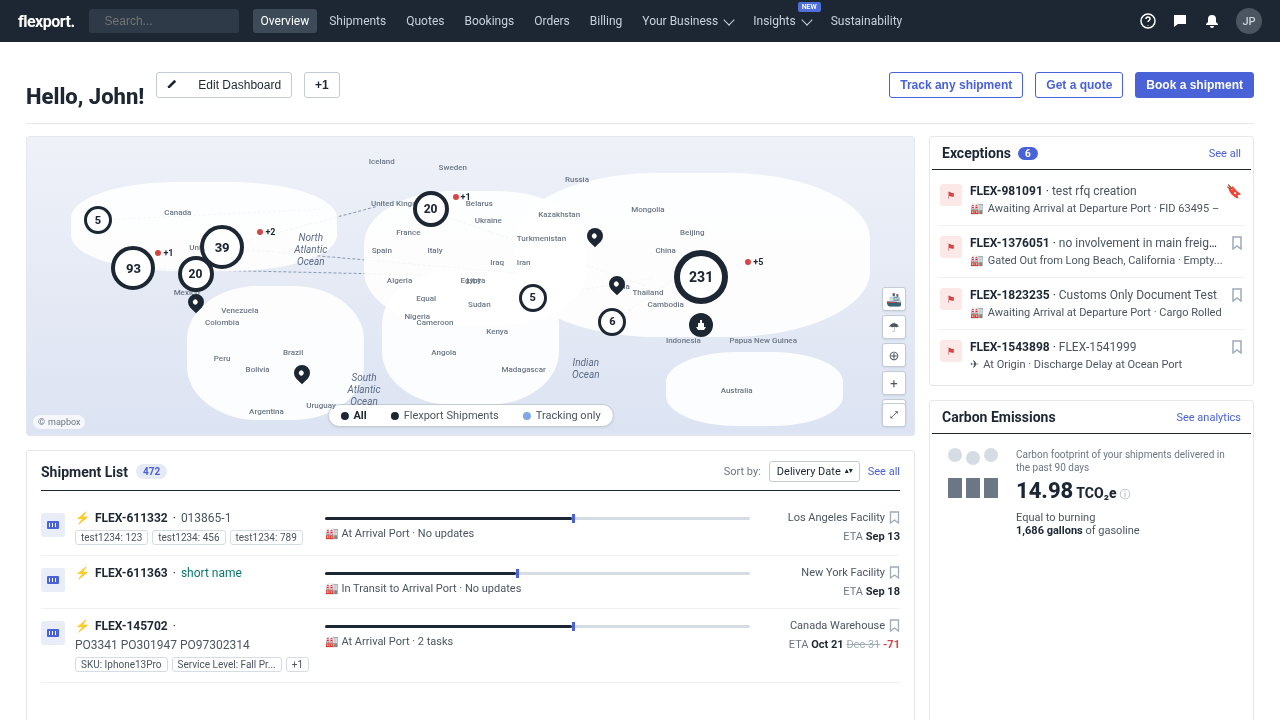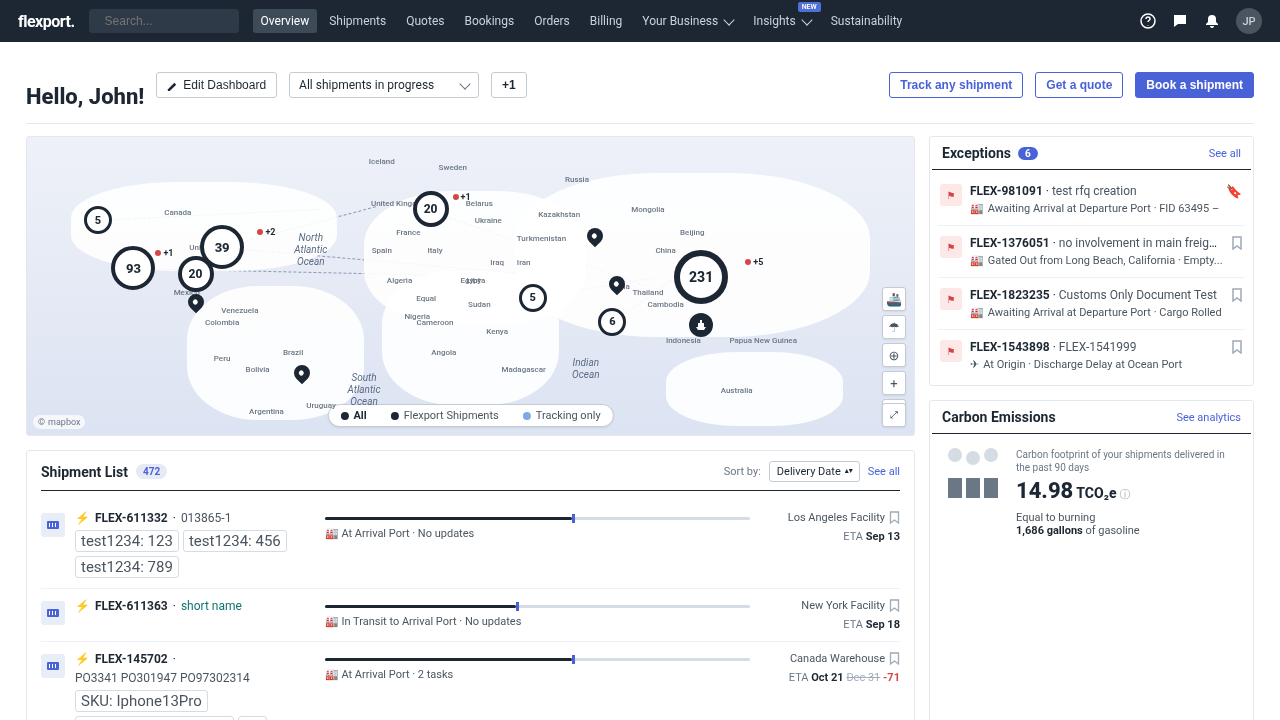--- a/index.html
+++ b/index.html
@@ -15,21 +15,21 @@
 .nav-item { color: #c8d1db; font-size: 12px; padding: 5px 8px; border-radius: 3px; cursor: pointer; display: flex; align-items: center; gap: 3px; position: relative; }
 .nav-item.active { background: #3d4a58; color: #fff; }
 .nav-badge { position: absolute; top: -7px; right: -2px; background: #4f6fda; color: #fff; font-size: 7px; padding: 1px 4px; border-radius: 2px; font-weight: 600; }
 .spacer { flex: 1; }
 .top-icons { display: flex; gap: 16px; align-items: center; }
 .top-icon { color: #fff; cursor: pointer; display: flex; }
 .avatar { width: 26px; height: 26px; border-radius: 50%; background: #4a5560; color: #c8d1db; display: flex; align-items: center; justify-content: center; font-size: 11px; font-weight: 500; }
 .main { flex: 1; padding: 18px 26px 0 26px; overflow: hidden; }
 .header-row { display: flex; align-items: center; gap: 12px; padding-bottom: 14px; border-bottom: 1px solid #e4e8ed; margin-bottom: 12px; }
 .greeting { font-size: 22px; font-weight: 800; white-space: nowrap; margin-top: 24px; }
-.btn { border: 1px solid #c3ccd5; background: #fff; padding: 5px 10px; font-size: 12px; border-radius: 3px; cursor: pointer; display: flex; align-items: flex-end; gap: 5px; white-space: nowrap; color: #1c2733; }
+.btn { border: 1px solid #c3ccd5; background: #fff; padding: 5px 10px; font-size: 12px; border-radius: 3px; cursor: pointer; display: flex; align-items: flex-start; gap: 20px; white-space: nowrap; color: #1c2733; }
 .btn.link { border-color: #4a62d8; color: #4a62d8; font-weight: 600; }
 .btn.primary { background: #4a62d8; border-color: #4a62d8; color: #fff; font-weight: 600; }
 .select { border: 1px solid #c3ccd5; padding: 5px 9px; font-size: 12px; border-radius: 3px; display: flex; align-items: center; justify-content: space-between; min-width: 190px; cursor: pointer; background: #fff; }
 .content { display: flex; gap: 14px; height: calc(100% - 62px); }
 .left { flex: 1; display: flex; flex-direction: column; gap: 14px; min-width: 0; }
 .right { width: 325px; display: flex; flex-direction: column; gap: 14px; border-radius: 18px; }
 .panel { border: 1px solid #e4e8ed; border-radius: 3px; background: #fff; }
 .map { height: 300px; position: relative; background: linear-gradient(180deg, #eef1f8, #dce3f2); overflow: hidden; border: 1px solid #e4e8ed; border-radius: 3px; }
 .mapbox-attr { position: absolute; bottom: 6px; left: 6px; background: rgba(255,255,255,0.7); font-size: 9px; padding: 2px 5px; border-radius: 8px; color: #6b7785; display: flex; align-items: center; gap: 3px; }
 .cluster { position: absolute; border-radius: 50%; border: 4px solid #1c2733; background: #fff; display: flex; align-items: center; justify-content: center; font-weight: 800; transform: translate(-50%, -50%); font-size: 12px; }
@@ -57,21 +57,21 @@
 .count-badge { background: #e6eaf5; color: #4a62d8; font-size: 10px; font-weight: 700; padding: 2px 7px; border-radius: 8px; }
 .sort-label { font-size: 11px; color: #6b7785; margin-left: auto; }
 .sort-select { border: 1px solid #c3ccd5; padding: 3px 18px 3px 7px; font-size: 11px; border-radius: 3px; position: relative; cursor: pointer; }
 .see-all { color: #4a62d8; font-size: 11px; cursor: pointer; }
 .ship-row { display: flex; gap: 10px; padding: 10px 0; border-bottom: 1px solid #eef1f5; }
 .ship-icon { width: 24px; height: 24px; background: #e8edf7; border-radius: 3px; display: flex; align-items: center; justify-content: center; flex-shrink: 0; margin-top: 2px; }
 .ship-col1 { width: 240px; flex-shrink: 0; }
 .ship-id-line { font-size: 12px; display: flex; align-items: center; gap: 5px; flex-wrap: wrap; }
 .ship-id { font-weight: 700; }
 .tags { display: flex; gap: 4px; margin-top: 5px; flex-wrap: wrap; }
-.tag { border: 1px solid #d6dce3; font-size: 15px; padding: 1px 5px; border-radius: 3px; color: #4a5560; }
+.tag { border: 1px solid #d6dce3; font-size: 10px; padding: 1px 5px; border-radius: 3px; color: #4a5560; }
 .ship-col2 { flex: 1; min-width: 0; }
 .progress { height: 3px; background: #d6dce3; border-radius: 2px; position: relative; margin: 6px 0 7px 0; }
 .progress-fill { height: 100%; background: #1c2733; border-radius: 2px; }
 .progress-marker { position: absolute; top: -3px; width: 3px; height: 9px; background: #4a62d8; }
 .status-line { font-size: 11px; color: #4a5560; display: flex; align-items: center; gap: 5px; }
 .ship-col3 { width: 140px; text-align: right; flex-shrink: 0; }
 .dest { font-size: 11px; color: #4a5560; display: flex; align-items: center; justify-content: flex-end; gap: 4px; }
 .eta { font-size: 11px; margin-top: 6px; }
 .eta-date { font-weight: 700; }
 .eta-strike { text-decoration: line-through; color: #9fabb8; }
@@ -153,24 +153,20 @@
   <div class="main">
 
     <div class="header-row">
       <div class="greeting">Hello, John!</div>
       <button class="btn">
         <svg class="pencil" viewBox="0 0 12 12" fill="#1c2733">
             <path d="M1 9l7-7 2 2-7 7H1V9z"></path>
           </svg>
         <span>Edit Dashboard</span>
       </button>
-      <div class="select">
-        <span>All shipments in progress</span>
-        <span class="chev"></span>
-      </div>
       <button class="btn" style="min-width:auto;font-weight:700">+1</button>
       <div class="spacer"></div>
       <button class="btn link">Track any shipment</button>
       <button class="btn link">Get a quote</button>
       <button class="btn primary">Book a shipment</button>
     </div>
 
     <div class="content">
       <div class="left">
 

